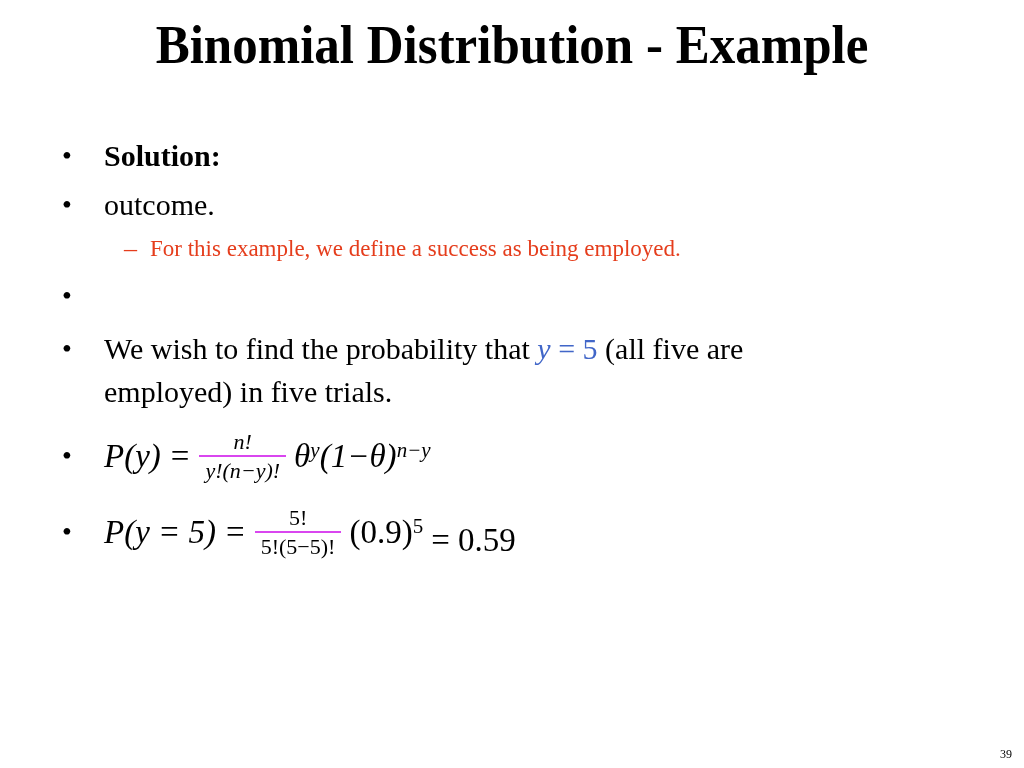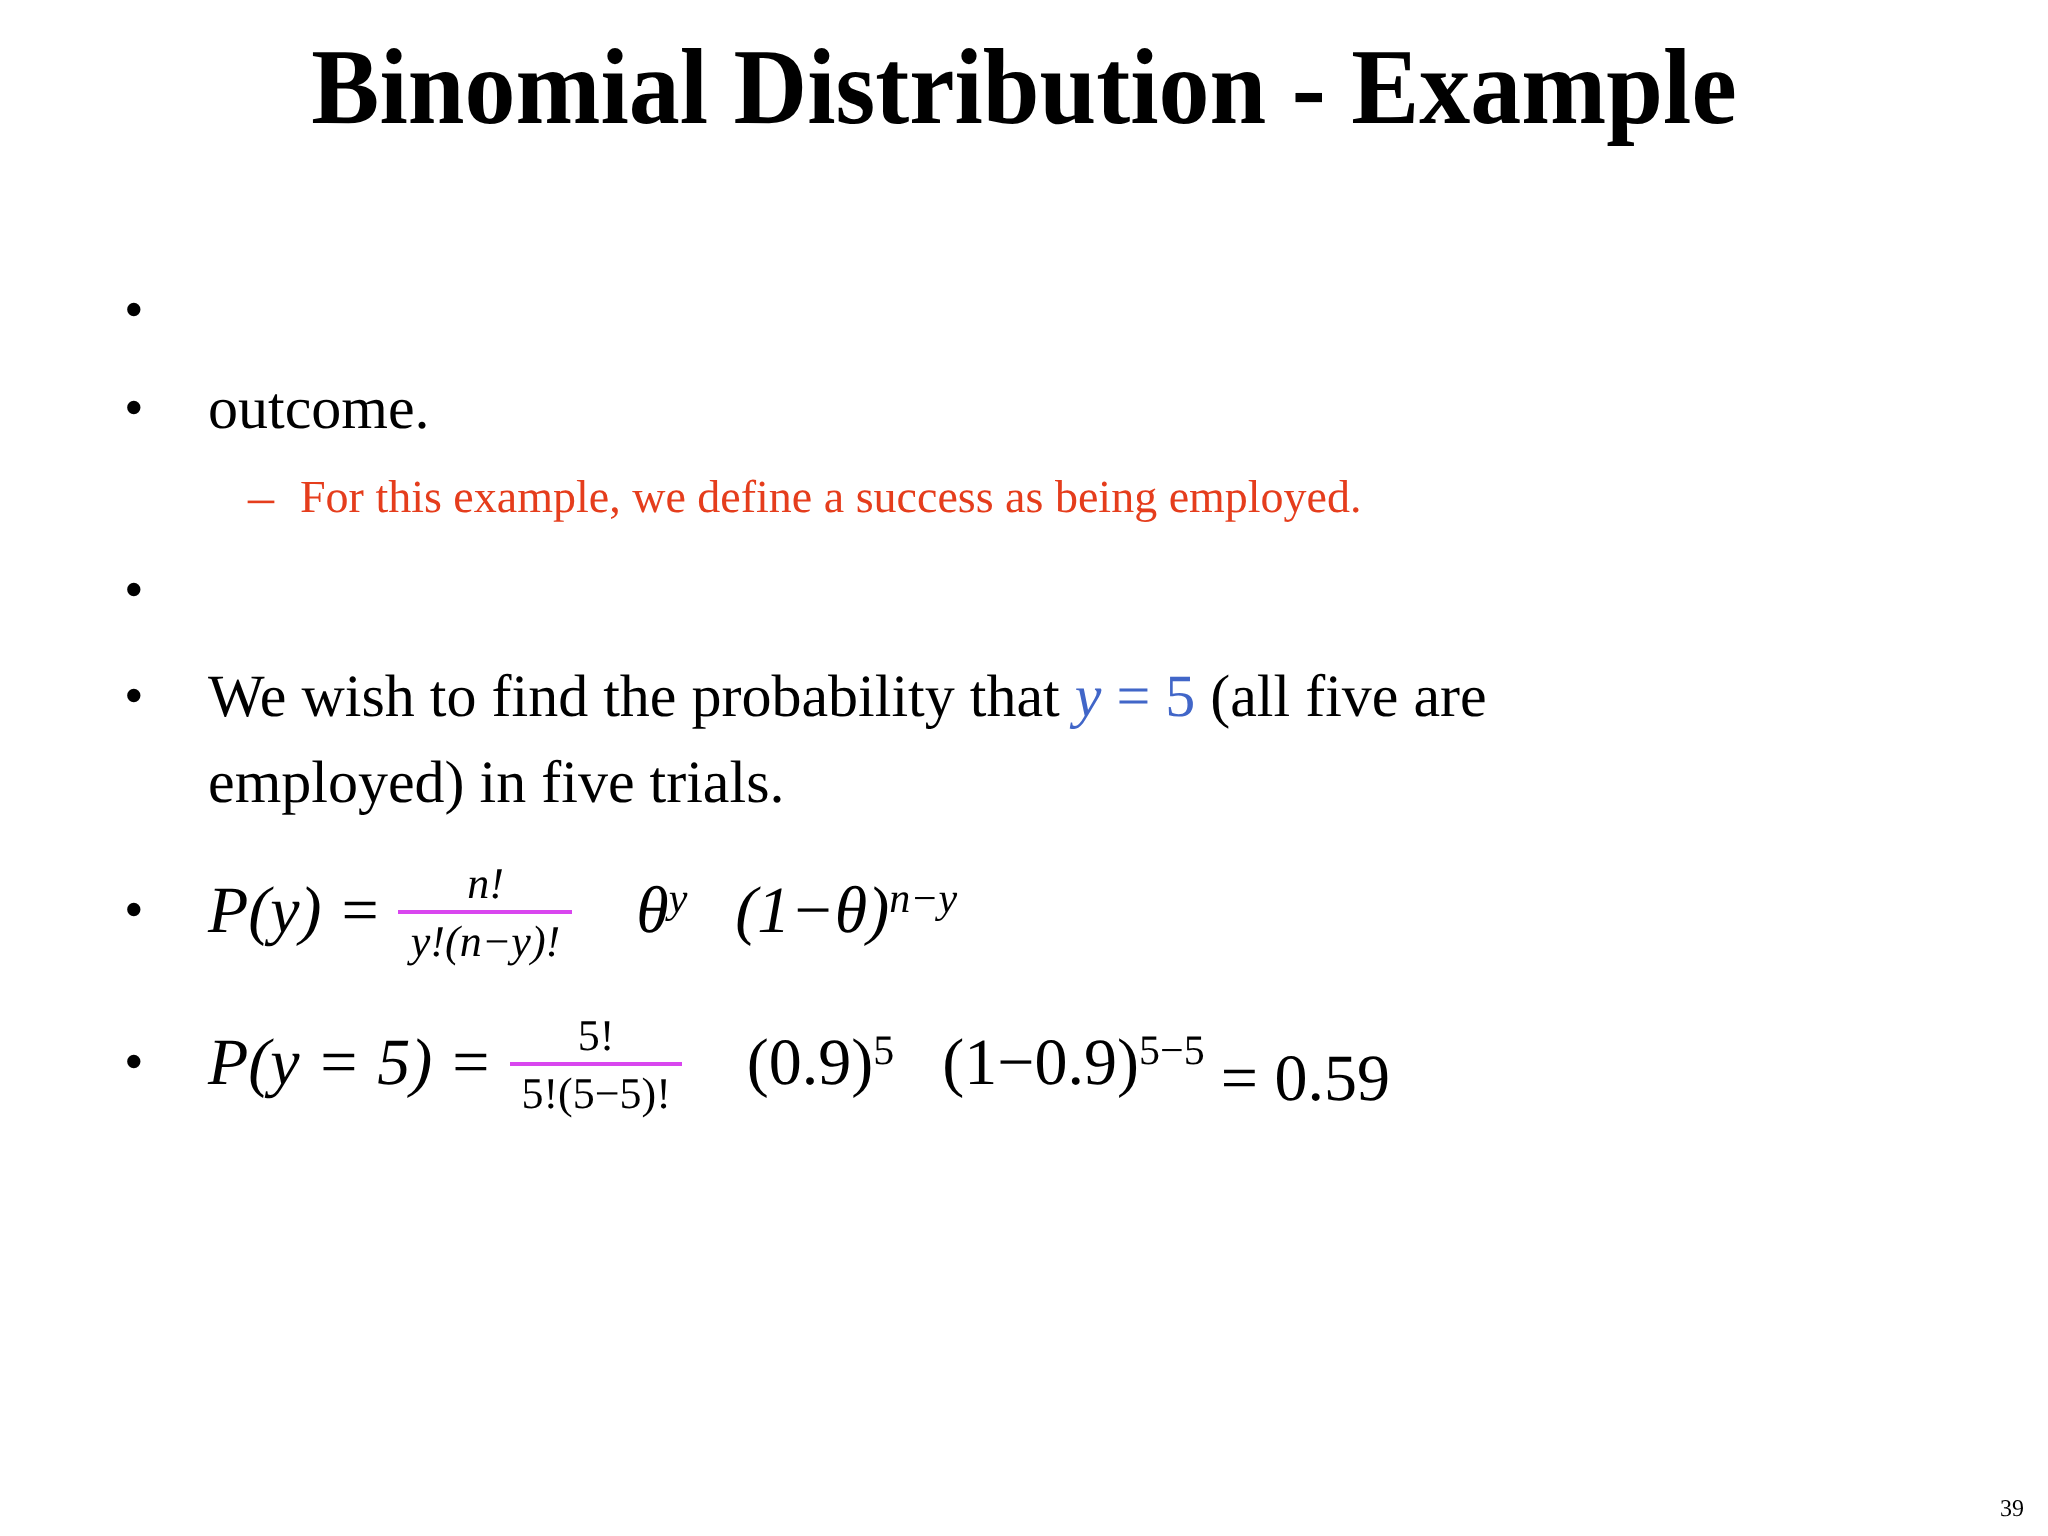--- a/index.html
+++ b/index.html
@@ -90,21 +90,21 @@
     text-align: center;
     margin-right: 8px;
   }
   .frac .num, .frac .den {
     display: block;
     font-size: 22px;
     line-height: 27px;
     padding: 0 6px;
   }
   .frac .den { border-top: 2px solid #d946ef; }
-  .term { white-space: nowrap; margin-left: 24px; }
+  .term { white-space: nowrap; }
   .term sup {
     font-size: 21px;
     line-height: 0;
     position: relative;
     top: -0.45em;
     vertical-align: baseline;
   }
   .result { margin-left: 8px; white-space: nowrap; margin-top: 16px; }
   .page-number {
     position: absolute;
@@ -117,20 +117,21 @@
 <body>
 
 <div class="slide">
 
   <h1 class="title">Binomial Distribution - Example</h1>
 
   <div class="content">
 
     <div class="row">
       <span class="m1">•</span>
+      <div class="b-text bold">Solution:</div>
     </div>
 
     <div class="row">
       <span class="m1">•</span>
       <div class="b-text">
         <div>outcome.</div>
       </div>
     </div>
 
     <div class="row sub">
@@ -167,21 +168,20 @@
     <div class="row formula">
       <span class="m1">•</span>
       <div class="f-line">
         <span class="it">P(y = 5)</span>
         <span class="eq">=</span>
         <span class="frac">
           <span class="num">5!</span>
           <span class="den">5!(5−5)!</span>
         </span>
         <span class="term"><span>(0.9)</span><sup>5</sup></span>
-        <span class="term"><span>(1−0.9)</span><sup>5−5</sup></span>
         <span class="result">= 0.59</span>
       </div>
     </div>
 
   </div>
 
   <div class="page-number">39</div>
 
 </div>
 

